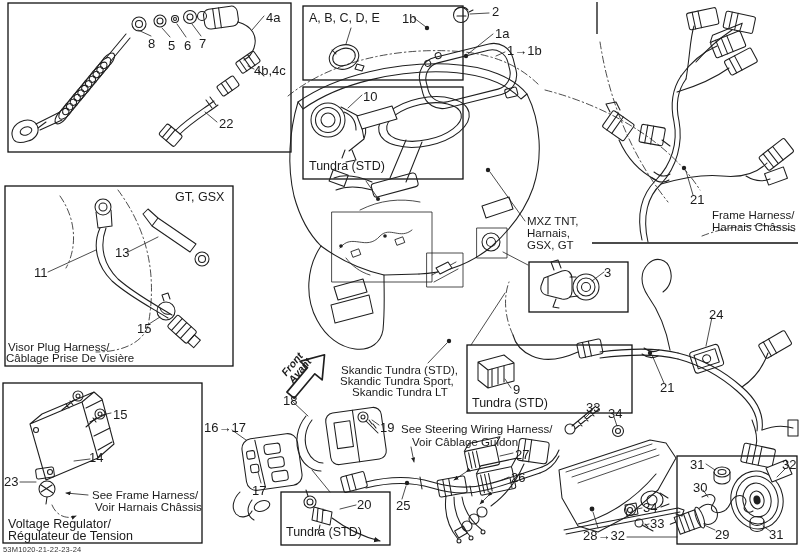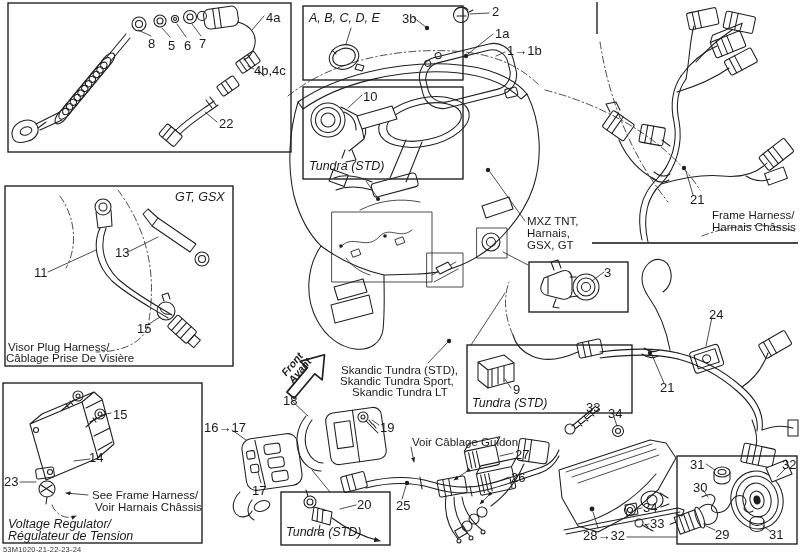--- a/index.html
+++ b/index.html
@@ -7,21 +7,21 @@
          font-family:"Liberation Sans",sans-serif;color:#1b1b1b;}
   svg{position:absolute;left:0;top:0;}
   .s{stroke:#1f1f1f;fill:none;stroke-width:1.05;stroke-linecap:round;stroke-linejoin:round;}
   .sf{stroke:#1f1f1f;fill:#fff;stroke-width:1.05;stroke-linejoin:round;}
   .bx{stroke:#111;fill:none;stroke-width:1.3;}
   .dd{stroke-dasharray:7 3 1.5 3;}
   .thin{stroke-width:.8;}
   .dot{fill:#1f1f1f;stroke:none;}
   .lbl{position:absolute;font-size:13px;white-space:pre;line-height:1;}
   .cap{position:absolute;font-size:11.5px;white-space:pre;line-height:1.05;}
-  .cap12{position:absolute;font-size:12.5px;white-space:pre;line-height:1.05;font-style:italic;}
+  .cap12{position:absolute;font-size:12.5px;white-space:pre;line-height:1.05;}
   .code{position:absolute;font-size:7.5px;letter-spacing:.2px;white-space:pre;color:#333;text-align:center;}
   .frontTxt{position:absolute;left:287px;top:369px;transform:rotate(-50deg);transform-origin:0 50%;
             font-size:10.5px;font-weight:bold;font-style:italic;line-height:.95;text-align:center;}
 </style>
 </head>
 <body>
 
 <div class="stage">
 
 <svg width="800" height="555" viewBox="0 0 800 555">
@@ -442,21 +442,21 @@
 <span class="lbl" style="left:148px;top:37px">8</span>
 <span class="lbl" style="left:168px;top:39px">5</span>
 <span class="lbl" style="left:184px;top:39px">6</span>
 <span class="lbl" style="left:199px;top:37px">7</span>
 <span class="lbl" style="left:266px;top:11px">4a</span>
 <span class="lbl" style="left:254px;top:64px">4b,4c</span>
 <span class="lbl" style="left:219px;top:117px">22</span>
 <span class="cap12" style="left:309px;top:12px">A, B, C, D, E</span>
 <span class="lbl" style="left:363px;top:90px">10</span>
 <span class="cap12" style="left:309px;top:160px">Tundra (STD)</span>
-<span class="lbl" style="left:402px;top:12px">3b</span>
+<span class="lbl" style="left:402px;top:12px">1b</span>
 <span class="lbl" style="left:492px;top:5px">2</span>
 <span class="lbl" style="left:495px;top:27px">1a</span>
 <span class="lbl" style="left:507px;top:44px">1→1b</span>
 <span class="cap12" style="left:175px;top:191px">GT, GSX</span>
 <span class="lbl" style="left:115px;top:246px">13</span>
 <span class="lbl" style="left:34px;top:266px">11</span>
 <span class="lbl" style="left:137px;top:322px">15</span>
 <span class="cap" style="left:8px;top:341px">Visor Plug Harness/</span>
 <span class="cap" style="left:6px;top:352px">Câblage Prise De Visière</span>
 <span class="cap" style="left:527px;top:215px">MXZ TNT,</span>
@@ -478,20 +478,21 @@
 <span class="lbl" style="left:113px;top:408px">15</span>
 <span class="lbl" style="left:89px;top:451px">14</span>
 <span class="lbl" style="left:4px;top:475px">23</span>
 <span class="cap" style="left:92px;top:489px">See Frame Harness/</span>
 <span class="cap" style="left:95px;top:501px">Voir Harnais Châssis</span>
 <span class="cap12" style="left:8px;top:518px">Voltage Regulator/</span>
 <span class="cap12" style="left:8px;top:530px">Régulateur de Tension</span>
 <span class="lbl" style="left:204px;top:421px">16→17</span>
 <span class="lbl" style="left:283px;top:394px">18</span>
 <span class="lbl" style="left:380px;top:421px">19</span>
+<span class="cap" style="left:401px;top:423px">See Steering Wiring Harness/</span>
 <span class="cap" style="left:412px;top:436px">Voir Câblage Guidon</span>
 <span class="lbl" style="left:252px;top:484px">17</span>
 <span class="lbl" style="left:357px;top:498px">20</span>
 <span class="cap12" style="left:286px;top:526px">Tundra (STD)</span>
 <span class="lbl" style="left:396px;top:499px">25</span>
 <span class="lbl" style="left:515px;top:448px">27</span>
 <span class="lbl" style="left:511px;top:471px">26</span>
 <span class="lbl" style="left:583px;top:529px">28→32</span>
 <span class="lbl" style="left:643px;top:501px">34</span>
 <span class="lbl" style="left:650px;top:517px">33</span>

